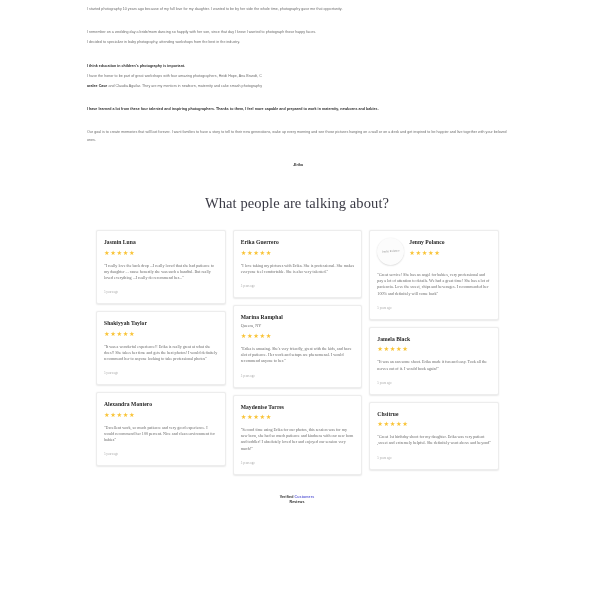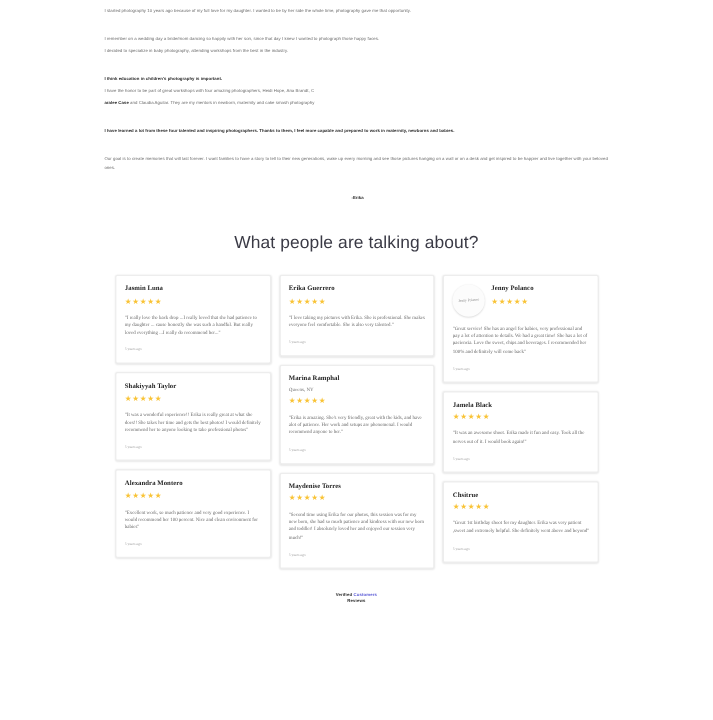--- a/index.html
+++ b/index.html
@@ -42,21 +42,21 @@
     text-align: center;
     color: #2b2b2b;
     font-weight: bold;
     margin-top: 18px;
     margin-bottom: 0;
   }
 
   
   .section-heading {
     text-align: center;
-    font-family: Liberation Sans, sans-serif;
+    font-family: Liberation Serif, serif;
     font-size: 14.5px;
     font-weight: normal;
     color: #3a3a45;
     margin: 26px 0 18px 0;
     letter-spacing: 0.1px;
   }
 
   
   .reviews-wrap {
     padding: 0 95px 0 96px;

